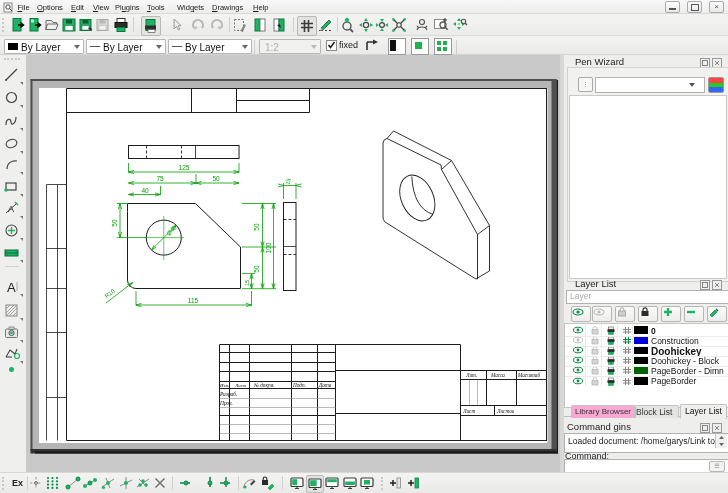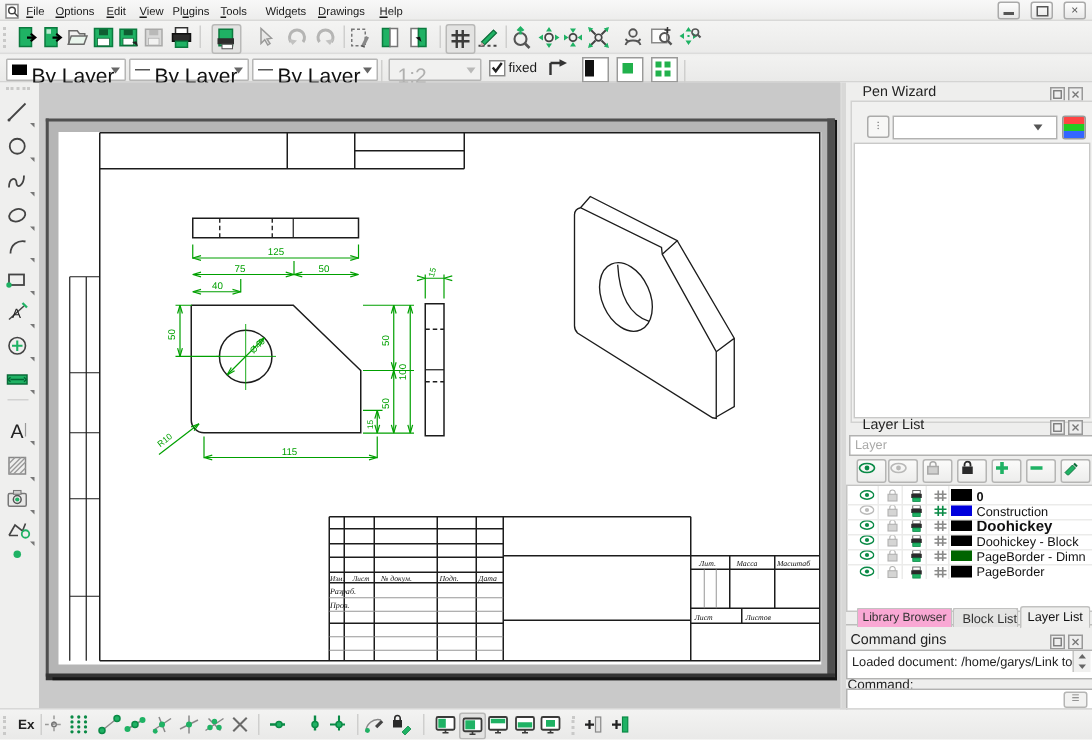--- a/index.html
+++ b/index.html
@@ -10,21 +10,21 @@
   #menubar{left:0;top:0;width:728px;height:14px;background:linear-gradient(#f8f8f8,#ededec);border-bottom:1px solid #d9d9d8;font-size:7.5px;color:#1a1a1a;}
   #menubar .mi{position:absolute;top:3px;}
   .ul{text-decoration:underline;}
   
   #tb1{left:0;top:14px;width:728px;height:22px;background:linear-gradient(#f4f4f3,#ebebea);border-bottom:1px solid #dcdcdb;}
   #tb2{left:0;top:37px;width:728px;height:18px;background:linear-gradient(#f2f2f1,#eaeae9);border-bottom:1px solid #d4d4d3;}
   .tbtn{position:absolute;top:2px;width:20px;height:18px;}
   .tbtn svg{position:absolute;left:1px;top:1px;}
   .pressed{border:1px solid #b9b9b8;border-radius:2px;background:#e3e3e2;}
   .vsep{position:absolute;top:3px;width:1px;height:15px;background:#cfcfce;}
-  .combo{position:absolute;top:2px;height:13px;background:#fff;border:1px solid #b6b6b5;border-radius:1px;font-size:14px;color:#111;}
+  .combo{position:absolute;top:2px;height:13px;background:#fff;border:1px solid #b6b6b5;border-radius:1px;font-size:10px;color:#111;}
   .combo .arr{position:absolute;right:3px;top:5px;width:0;height:0;border-left:3px solid transparent;border-right:3px solid transparent;border-top:4px solid #666;}
   .combo .txt{position:absolute;left:16px;top:2px;}
   .combo .sw{position:absolute;left:3px;top:3px;width:10px;height:7px;background:#000;}
   .combo .ln{position:absolute;left:3px;top:6px;width:10px;height:1px;background:#555;}
   
   #leftbar{left:0;top:55px;width:26px;height:417px;background:#efefee;}
   .lic{position:absolute;left:3px;width:20px;height:20px;}
   
   #mdi{left:26px;top:55px;width:534px;height:417px;background:#c9c9c9;}
   
@@ -688,21 +688,21 @@
         <span class="abs" style="left:0;top:31.8px;width:164px;height:1px;background:#ebebea"></span>
         <span class="abs" style="left:0;top:41.9px;width:164px;height:1px;background:#ebebea"></span>
         <span class="abs" style="left:0;top:52.0px;width:164px;height:1px;background:#ebebea"></span>
         <span class="abs" style="left:20px;top:0;width:1px;height:62px;background:#ebebea"></span>
         <span class="abs" style="left:36px;top:0;width:1px;height:62px;background:#ebebea"></span>
         <span class="abs" style="left:52px;top:0;width:1px;height:62px;background:#ebebea"></span>
         <span class="abs" style="left:67px;top:0;width:1px;height:62px;background:#ebebea"></span>
       </span>
     <span class="abs" style="left:3px;top:361px;width:164px;height:1px;background:#bdbdbc"></span>
     <span class="abs" style="left:10px;top:350px;width:62px;height:12px;border:1px solid #c2c2c1;border-bottom:none;background:#f9a8d4;font-size:8px;color:#333;text-align:center;line-height:12px;border-radius:2px 2px 0 0">Library Browser</span>
-    <span class="abs" style="left:74px;top:350px;width:42px;height:12px;border:1px solid #c2c2c1;border-bottom:none;background:#e4e4e3;font-size:8.5px;color:#333;text-align:right;line-height:12px;border-radius:2px 2px 0 0">Block List</span>
+    <span class="abs" style="left:74px;top:350px;width:42px;height:12px;border:1px solid #c2c2c1;border-bottom:none;background:#e4e4e3;font-size:8.5px;color:#333;text-align:left;line-height:12px;border-radius:2px 2px 0 0">Block List</span>
     <span class="abs" style="left:119px;top:349px;width:45px;height:13px;border:1px solid #c2c2c1;border-bottom:1px solid #eeeeed;background:#efefee;font-size:8.5px;color:#111;text-align:center;line-height:12px;border-radius:2px 2px 0 0">Layer List</span>
     <span class="abs" style="left:6px;top:366px;font-size:9.5px;color:#222">Command gins</span>
     <span class="abs" style="left:139px;top:368px;width:8px;height:8px;border:1px solid #999;background:#eee">
         <svg width="8" height="8" viewBox="0 0 8 8">
           <rect x="1.5" y="1.5" width="5" height="5" fill="none" stroke="#777" stroke-width="0.9"></rect>
         </svg>
       </span>
     <span class="abs" style="left:151px;top:368px;width:8px;height:8px;border:1px solid #999;background:#eee">
         <svg width="8" height="8" viewBox="0 0 8 8">
           <path d="M2 2 L6 6 M6 2 L2 6" stroke="#777" stroke-width="0.9"></path>

